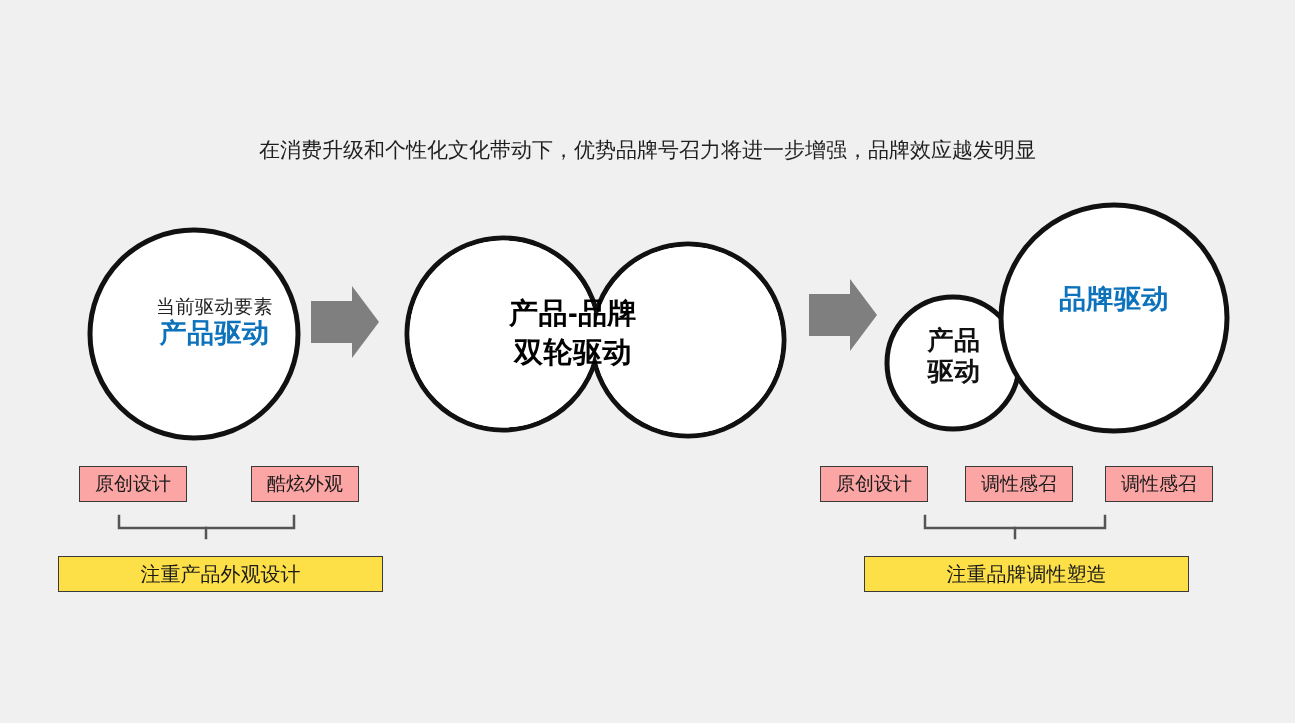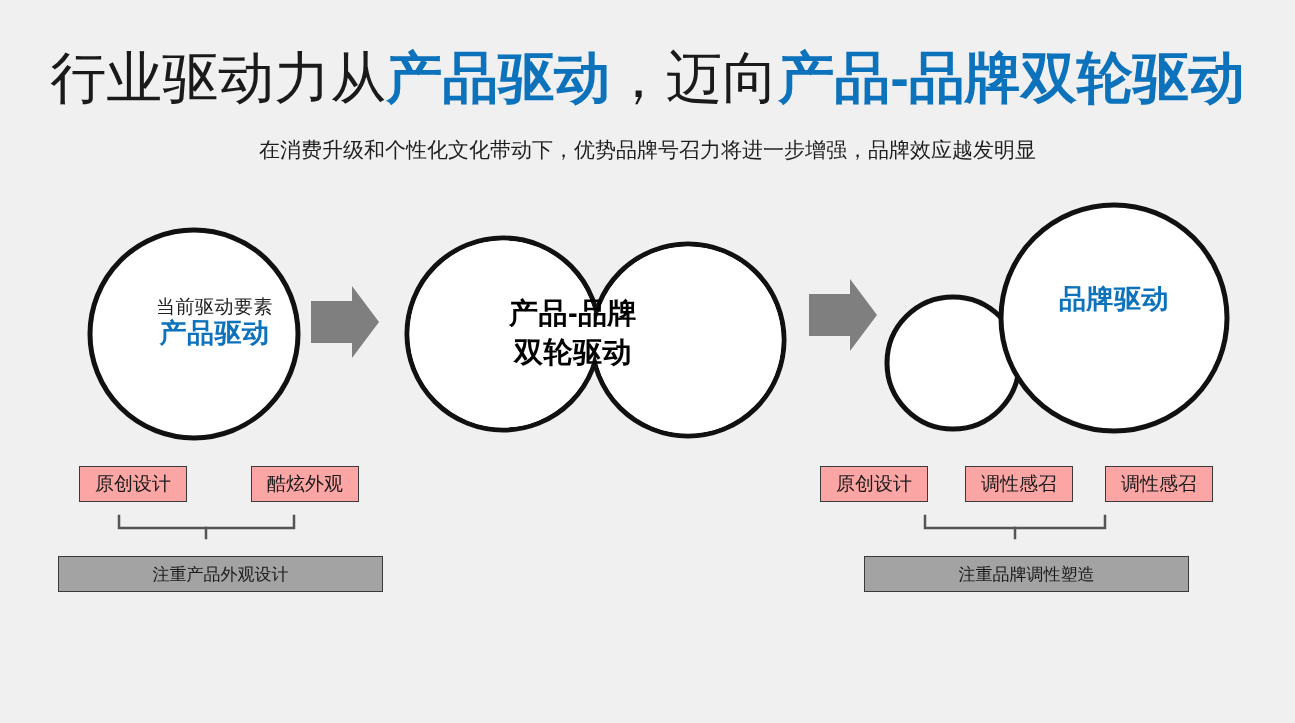--- a/index.html
+++ b/index.html
@@ -112,37 +112,34 @@
     color: #1a1a1a;
     display: flex;
     align-items: center;
     justify-content: center;
     white-space: nowrap;
   }
   .summary-box {
     position: absolute;
     box-sizing: border-box;
     border: 1.5px solid #3a3a3a;
-    background: #a3a3a3;
-    font-size: 17px;
+    background: #fde047;
+    font-size: 20px;
     color: #1a1a1a;
     display: flex;
     align-items: center;
     justify-content: center;
     white-space: nowrap;
   }
 </style>
 </head>
 <body>
 
 <div id="slide">
 
-  <div class="title">
-    <span class="dark">行业驱动力从</span><span class="blue">产品驱动</span><span class="dark">，迈向</span><span class="blue">产品-品牌双轮驱动</span>
-  </div>
 
   <div class="subtitle">在消费升级和个性化文化带动下，优势品牌号召力将进一步增强，品牌效应越发明显</div>
 
   <svg id="diagram" viewBox="0 0 1295 723" xmlns="http://www.w3.org/2000/svg">
 
     <circle cx="194" cy="334" r="104" fill="#ffffff" stroke="#111111" stroke-width="5"></circle>
 
     <path d="M 311 301 L 352 301 L 352 286 L 379 322 L 352 358 L 352 343 L 311 343 Z" fill="#7f7f7f"></path>
 
     <g>
@@ -173,20 +170,24 @@
   <div class="circle-text" id="c1-text">
     <div class="ct-small">当前驱动要素</div>
     <div class="ct-big-blue">产品驱动</div>
   </div>
 
   <div class="circle-text" id="c2-text">
     <div class="ct-center-blue">产品-品牌</div>
     <div class="ct-center-blue">双轮驱动</div>
   </div>
 
+  <div class="circle-text" id="c3-text">
+    <div class="ct-big-black">产品</div>
+    <div class="ct-big-black">驱动</div>
+  </div>
 
   <div class="circle-text" id="c4-text">
     <div class="ct-big-blue">品牌驱动</div>
   </div>
 
   <div class="tag-box" style="left:79px;  top:466px; width:108px; height:36px;">原创设计</div>
   <div class="tag-box" style="left:219px; top:466px; width:108px; height:36px;margin-left:32px;">酷炫外观</div>
 
   <div class="summary-box" style="left:58px; top:556px; width:325px; height:36px;">注重产品外观设计</div>
 

